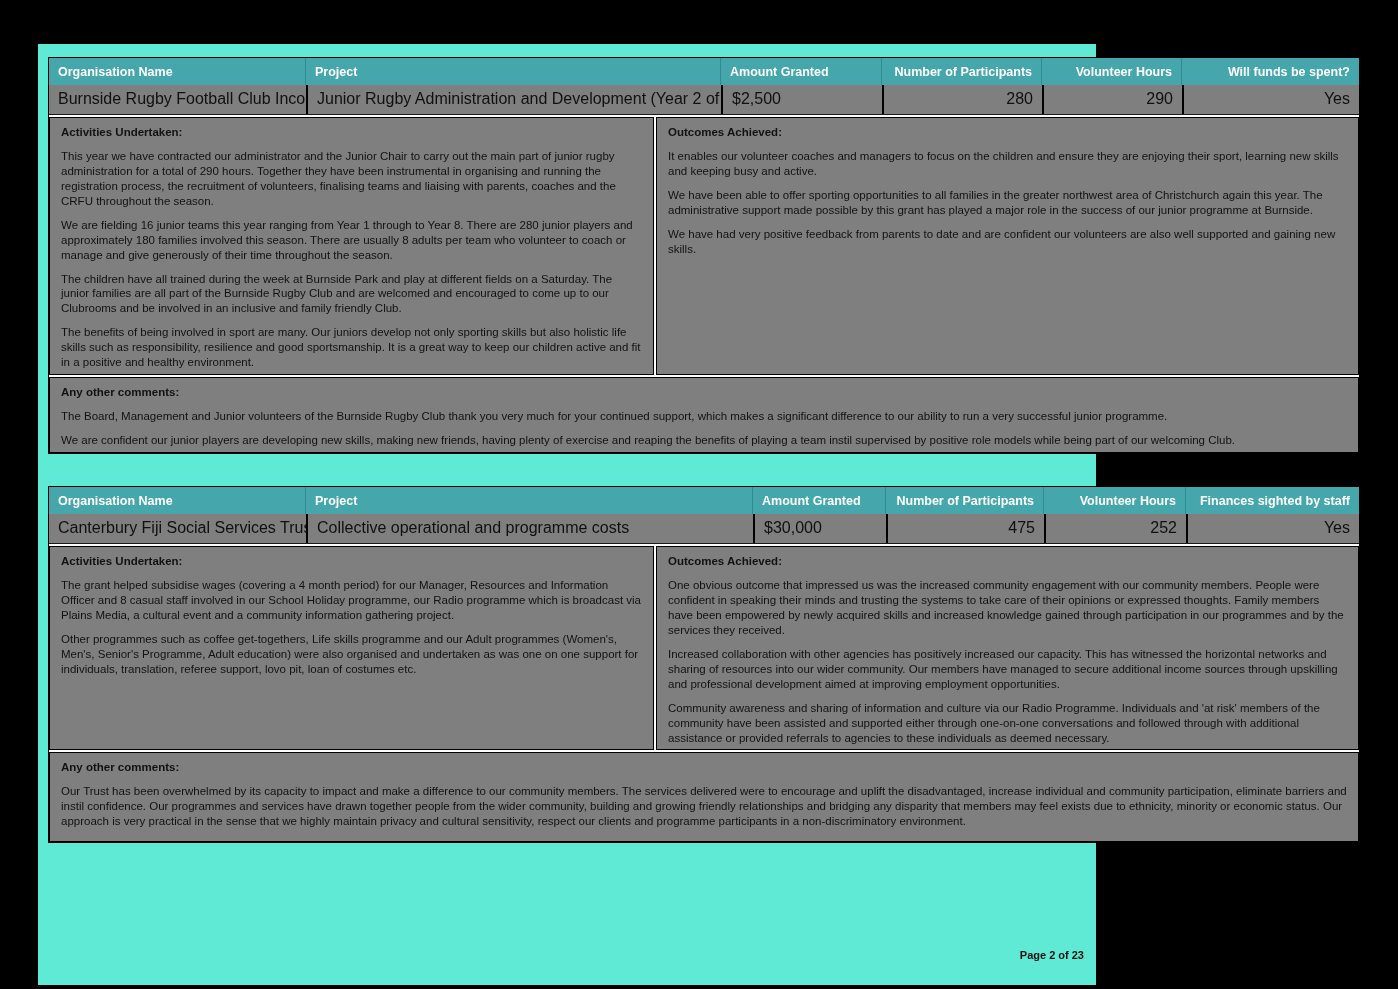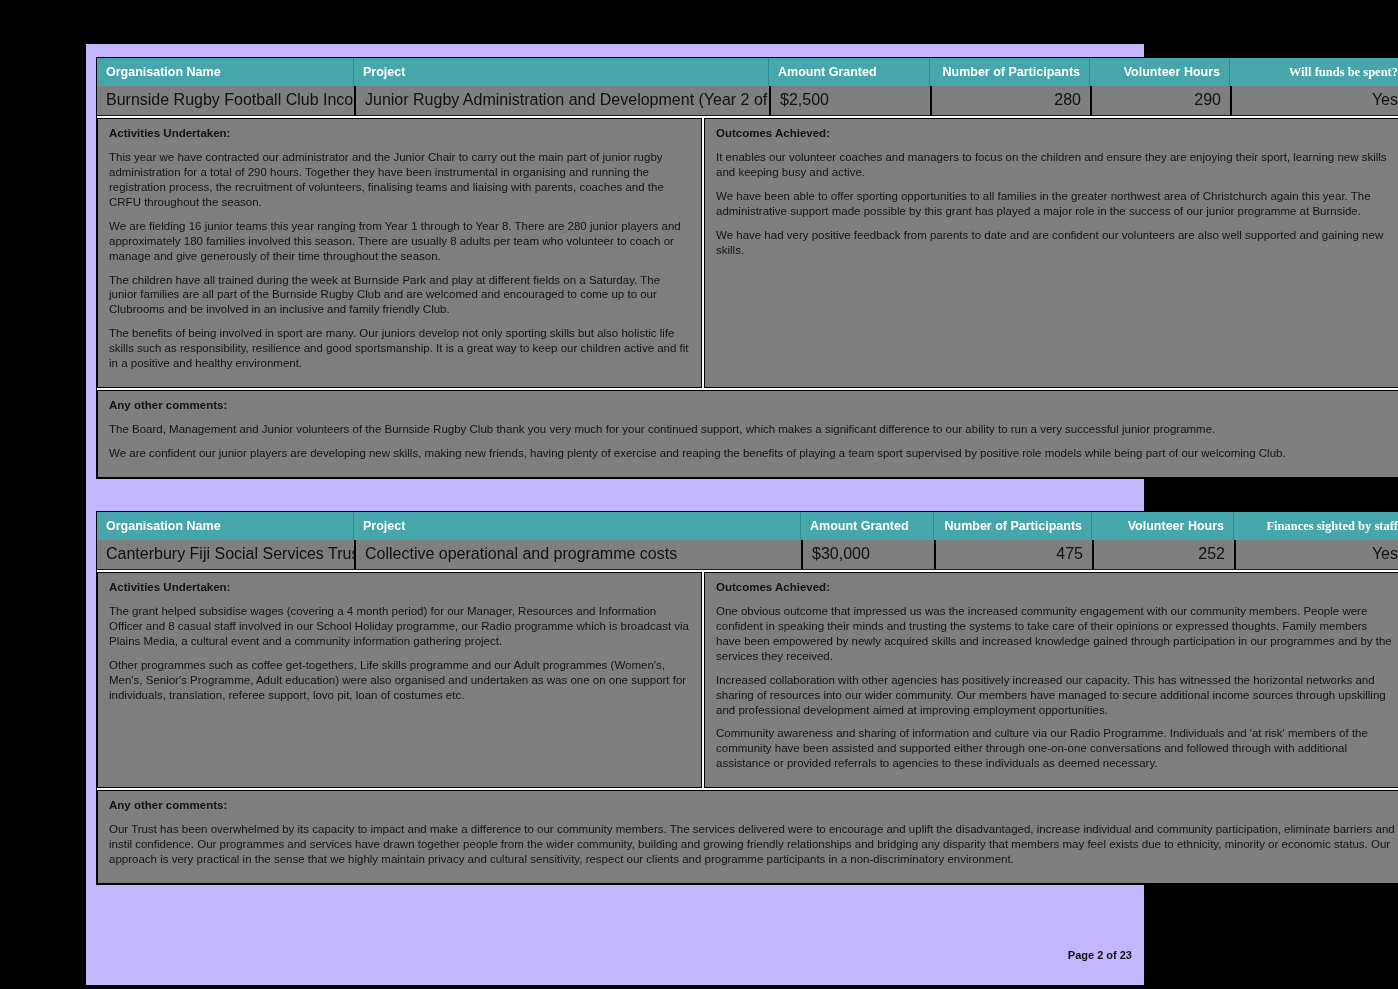--- a/index.html
+++ b/index.html
@@ -6,43 +6,42 @@
   body {
     width:1398px; height:989px;
     background:#000;
     font-family:"Liberation Sans", sans-serif;
     position:relative;
     overflow:hidden;
   }
   .paper {
     position:absolute; left:38px; top:44px;
     width:1058px; height:941px;
-    background:#c4b5fd;
-    margin-left:48px;
+    background:#5eead4;
   }
   .doc { position:absolute; left:10px; top:13px; width:1312px; }
 
   .grant-table {
     width:1312px;
     background:#fdfdfd;
     border:1px solid #000;
     box-sizing:border-box;
     display:flex; flex-direction:column;
   }
   .grant-table + .grant-table { margin-top:32px; }
 
   .thead { display:flex; background:#45a7ab; }
   .thead .cell {
     box-sizing:border-box;
     padding:7px 9px 6px 9px;
     color:#fff; font-weight:bold; font-size:12.5px;
     border-right:1px solid #2f8d91;
     overflow:hidden; white-space:nowrap;
   }
-  .thead .cell:last-child { border-right:none;font-family:Liberation Serif, serif; }
+  .thead .cell:last-child { border-right:none; }
 
   .trow { display:flex; background:#7f7f7f; border-bottom:1px solid #1a1a1a; }
   .trow .cell {
     box-sizing:border-box;
     padding:5px 9px 6px 9px;
     color:#101010; font-size:16px;
     overflow:hidden; white-space:nowrap;
   }
   .trow .cell + .cell { border-left:2px solid #000000; }
 
@@ -53,21 +52,21 @@
   .t1 .c3{width:160px} .t1 .c4{width:140px} .t1 .c5{width:179px; flex:1;}
   
   .t2 .c0{width:257px} .t2 .c1{width:447px} .t2 .c2{width:133px}
   .t2 .c3{width:158px} .t2 .c4{width:142px} .t2 .c5{width:175px; flex:1;}
 
   .two-col { display:grid; grid-template-columns:605px 1fr; gap:2px; margin-top:2px; }
   .box {
     border:1px solid #000;
     background:#7f7f7f;
     box-sizing:border-box;
-    padding:7px 11px 16px 11px;
+    padding:7px 11px 4px 11px;
     color:#121212;
   }
   .t1 .two-col .box { min-height:256px; }
   .t2 .two-col .box { min-height:196px; }
   .comments { margin-top:2px; }
   .t1 .comments { min-height:76px; }
   .t2 .comments { min-height:90px; }
 
   .box-label { font-weight:bold; font-size:12px; margin:0 0 9px 0; }
   .box p { margin:0 0 9px 0; font-size:11.5px; line-height:1.3; }
@@ -112,21 +111,21 @@
         <div class="box">
           <p class="box-label">Outcomes Achieved:</p>
           <p>It enables our volunteer coaches and managers to focus on the children and ensure they are enjoying their sport, learning new skills and keeping busy and active.</p>
           <p>We have been able to offer sporting opportunities to all families in the greater northwest area of Christchurch again this year. The administrative support made possible by this grant has played a major role in the success of our junior programme at Burnside.</p>
           <p>We have had very positive feedback from parents to date and are confident our volunteers are also well supported and gaining new skills.</p>
         </div>
       </div>
       <div class="box comments">
         <p class="box-label">Any other comments:</p>
         <p>The Board, Management and Junior volunteers of the Burnside Rugby Club thank you very much for your continued support, which makes a significant difference to our ability to run a very successful junior programme.</p>
-        <p>We are confident our junior players are developing new skills, making new friends, having plenty of exercise and reaping the benefits of playing a team sport supervised by positive role models while being part of our welcoming Club.</p>
+        <p>We are confident our junior players are developing new skills, making new friends, having plenty of exercise and reaping the benefits of playing a team instil supervised by positive role models while being part of our welcoming Club.</p>
       </div>
     </div>
 
     <div class="grant-table t2">
       <div class="thead">
         <div class="cell c0">Organisation Name</div>
         <div class="cell c1">Project</div>
         <div class="cell c2">Amount Granted</div>
         <div class="cell c3 c-center">Number of Participants</div>
         <div class="cell c4 c-center">Volunteer Hours</div>

